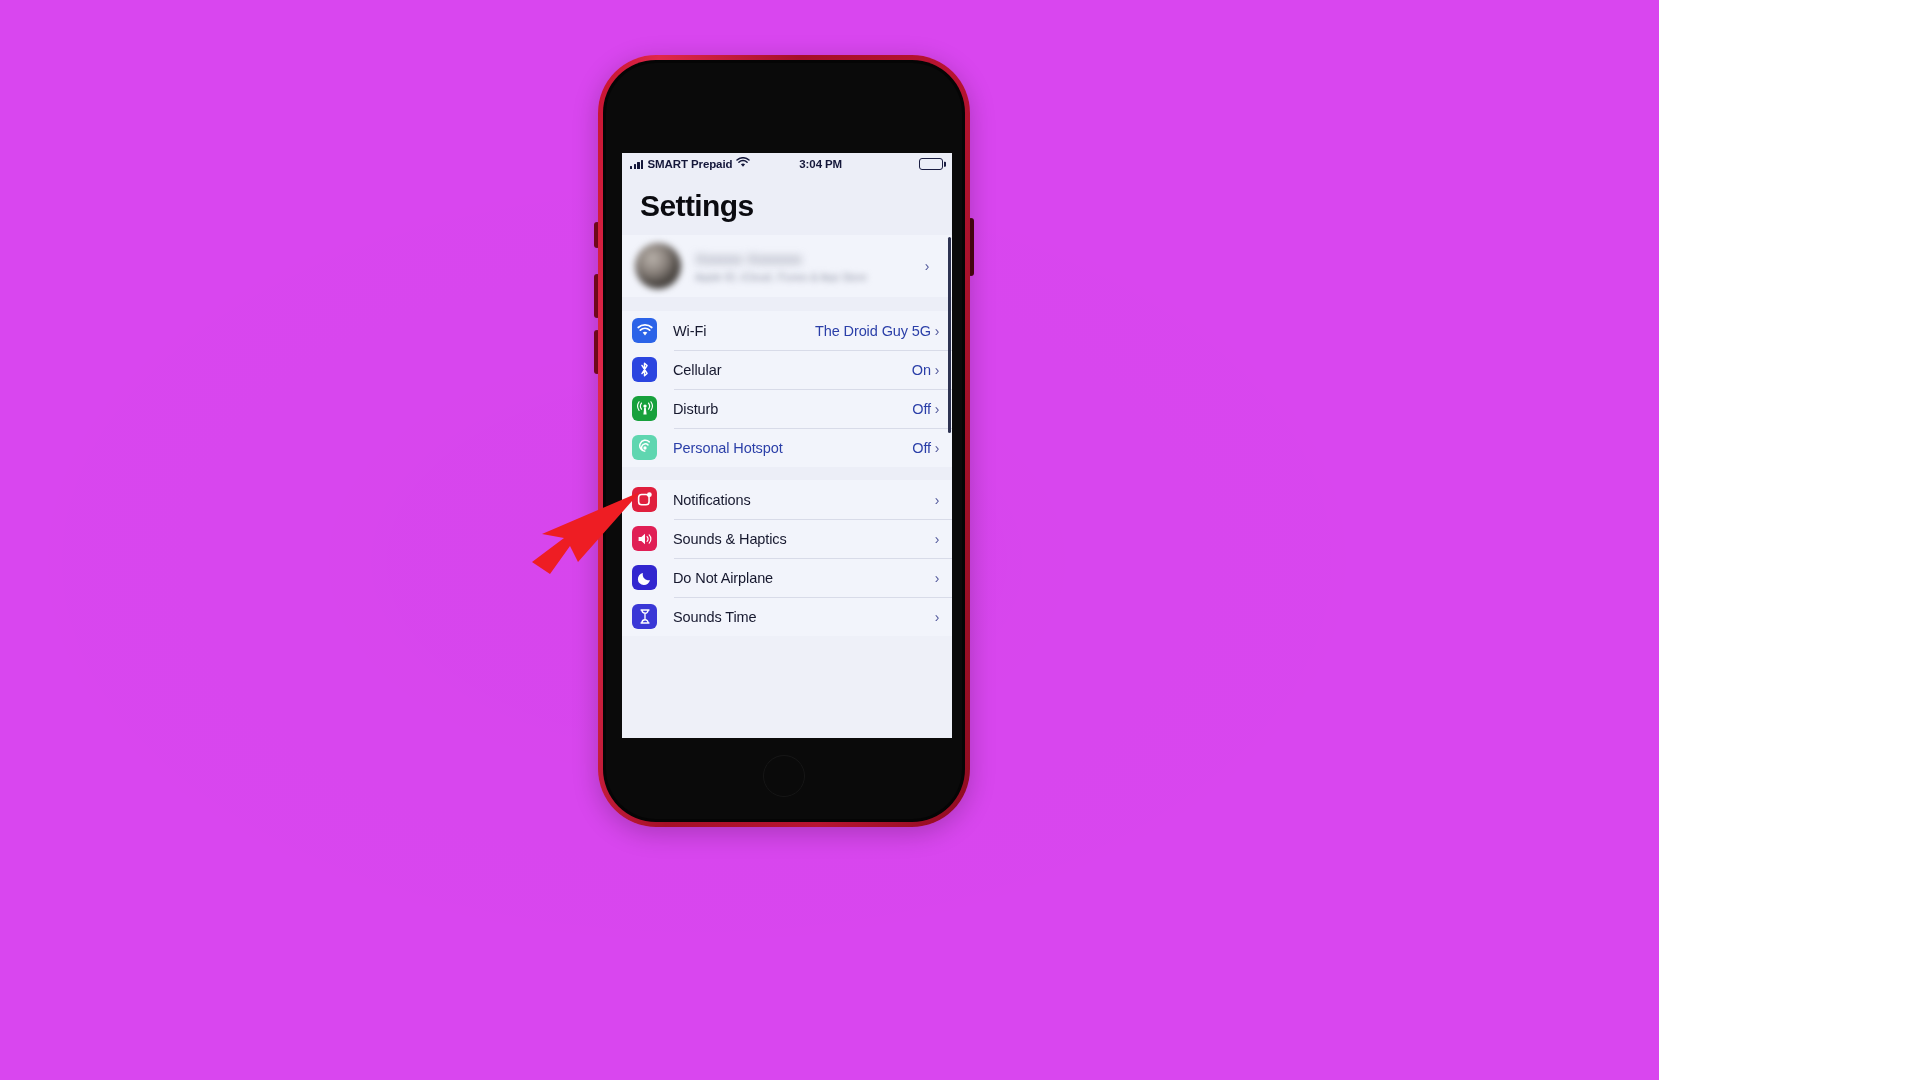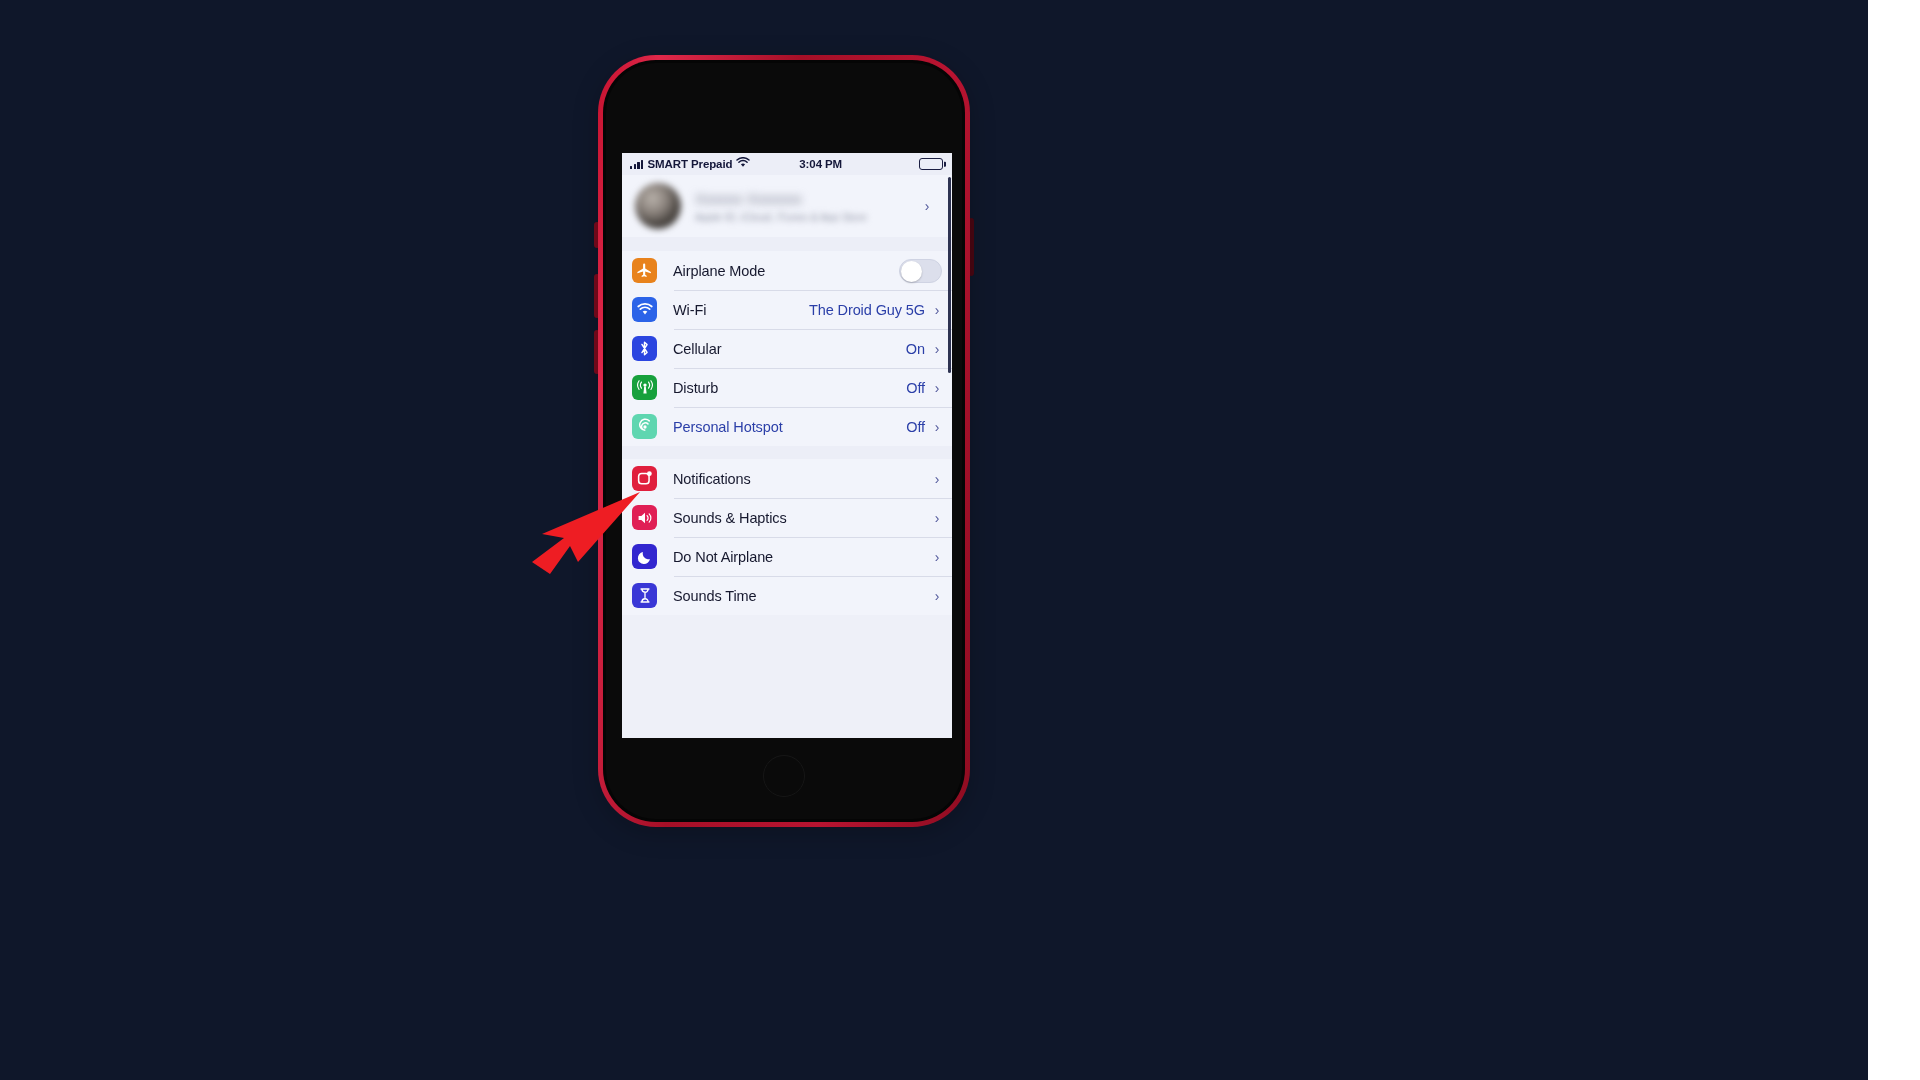--- a/index.html
+++ b/index.html
@@ -7,23 +7,23 @@
   html, body {
     width: 1920px;
     height: 1080px;
     overflow: hidden;
     background: #ffffff;
     font-family: "Liberation Sans", sans-serif;
   }
 
   #stage {
     position: relative;
-    width: 1868px;
+    width: 1659px;
     height: 1080px;
-    background: #0f172a;
+    background: #d946ef;
   }
 
   
   .phone-frame {
     position: absolute;
     left: 598px;
     top: 55px;
     width: 372px;
     height: 772px;
     border-radius: 58px;
@@ -229,21 +229,20 @@
     margin-left: 16px;
     font-size: 14.5px;
     color: #16182e;
     letter-spacing: -0.1px;
   }
   .row-label.tinted { color: #2b3fa8; }
 
   .row-value {
     font-size: 14.5px;
     color: #2b3fa8;
-    margin-right: 6px;
     letter-spacing: -0.1px;
   }
 
   .chevron {
     width: 12px;
     margin-right: 9px;
     color: #51579a;
     font-size: 14px;
     line-height: 1;
     display: flex;
@@ -378,49 +377,41 @@
               </span>
             </div>
             <div class="sb-center">3:04 PM</div>
             <div class="sb-right">
               <span class="battery-shell">
                 <span class="battery-fill" id="battery-fill" style="width:26%"></span>
               </span>
             </div>
           </div>
 
+          <div class="nav-header">
+            <div class="page-title">Settings</div>
+          </div>
 
           <div class="list-scroll">
 
             <div class="group">
               <div class="profile-row">
                 <div class="avatar"></div>
                 <div class="profile-text">
                   <div class="profile-name">Xxxxxx Xxxxxxx</div>
                   <div class="profile-sub">Apple ID, iCloud, iTunes &amp; App Store</div>
                 </div>
                 <div class="chevron">›</div>
               </div>
             </div>
 
             <div class="section-gap"></div>
 
             <div class="group">
 
-              <div class="row">
-                <span class="row-icon" style="background:#e8821c">
-                  <svg width="17" height="17" viewBox="0 0 24 24" fill="#fff">
-                    <path d="M21 16v-2l-8-5V3.5a1.5 1.5 0 0 0-3 0V9l-8 5v2l8-2.5V18l-2 1.5V21l3.5-1 3.5 1v-1.5L13 18v-4.5L21 16z"></path>
-                  </svg>
-                </span>
-                <span class="row-label">Airplane Mode</span>
-                <span class="toggle">
-                  <span class="toggle-knob"></span>
-                </span>
-              </div>
 
               <div class="row">
                 <span class="row-icon" style="background:#2b63e8">
                   <svg width="16" height="13" viewBox="0 0 16 13">
                     <path d="M8 11.4 L5.7 8.6 a3.6 3.6 0 0 1 4.6 0 Z" fill="#fff"></path>
                     <path d="M3.3 6.1 a6.9 6.9 0 0 1 9.4 0" stroke="#fff" stroke-width="1.7" fill="none" stroke-linecap="round"></path>
                     <path d="M1.2 3.5 a10.4 10.4 0 0 1 13.6 0" stroke="#fff" stroke-width="1.7" fill="none" stroke-linecap="round"></path>
                   </svg>
                 </span>
                 <span class="row-label">Wi-Fi</span>

